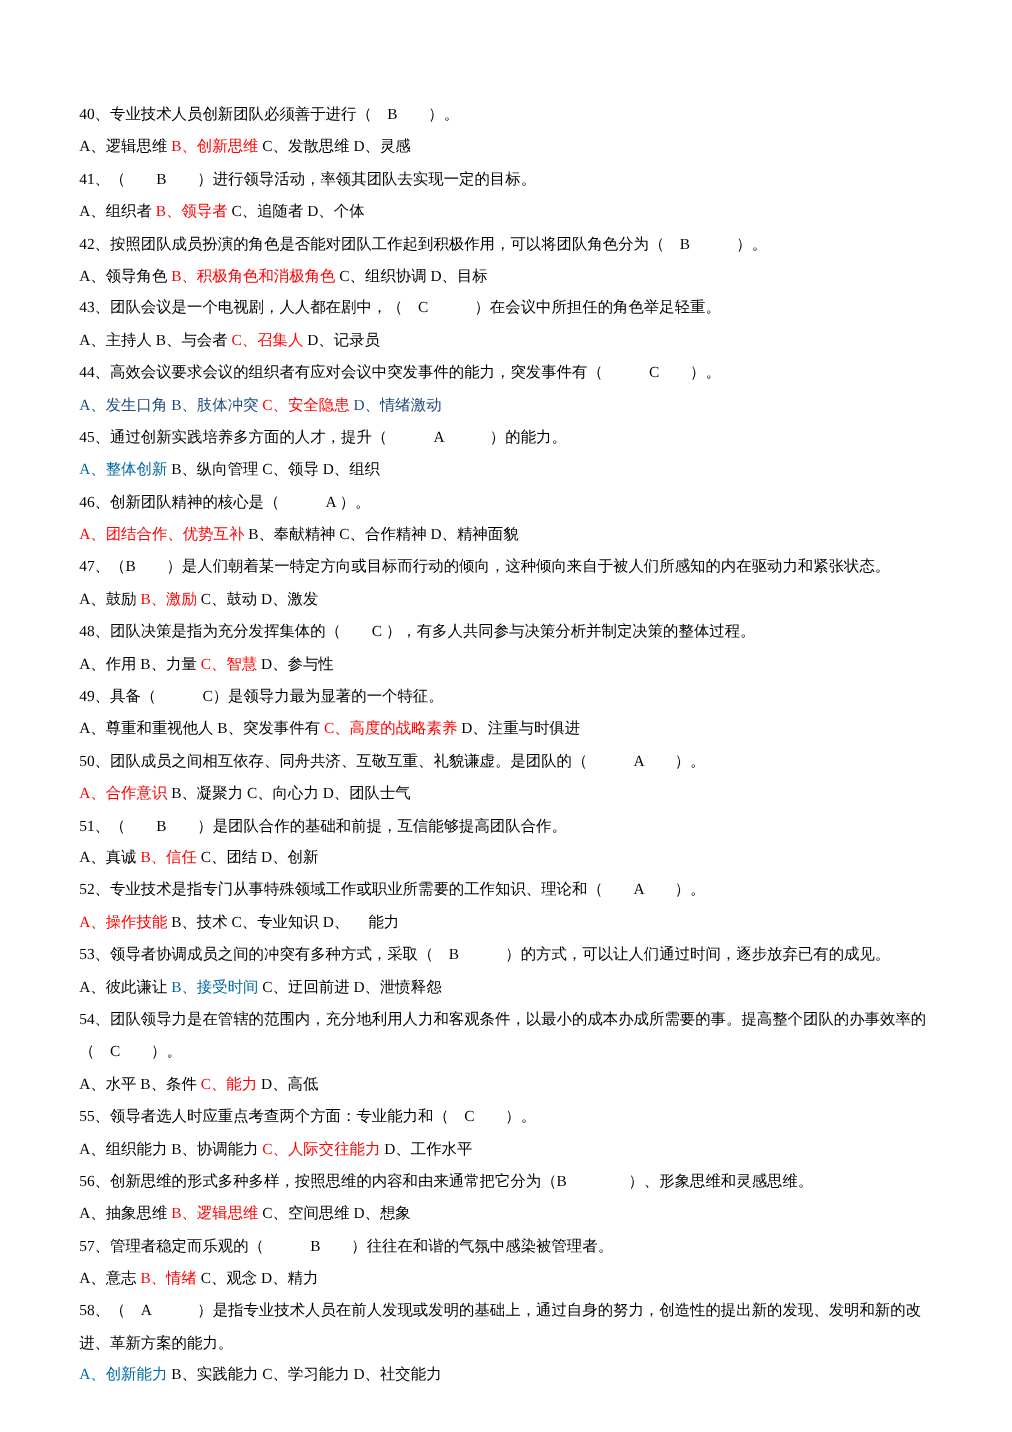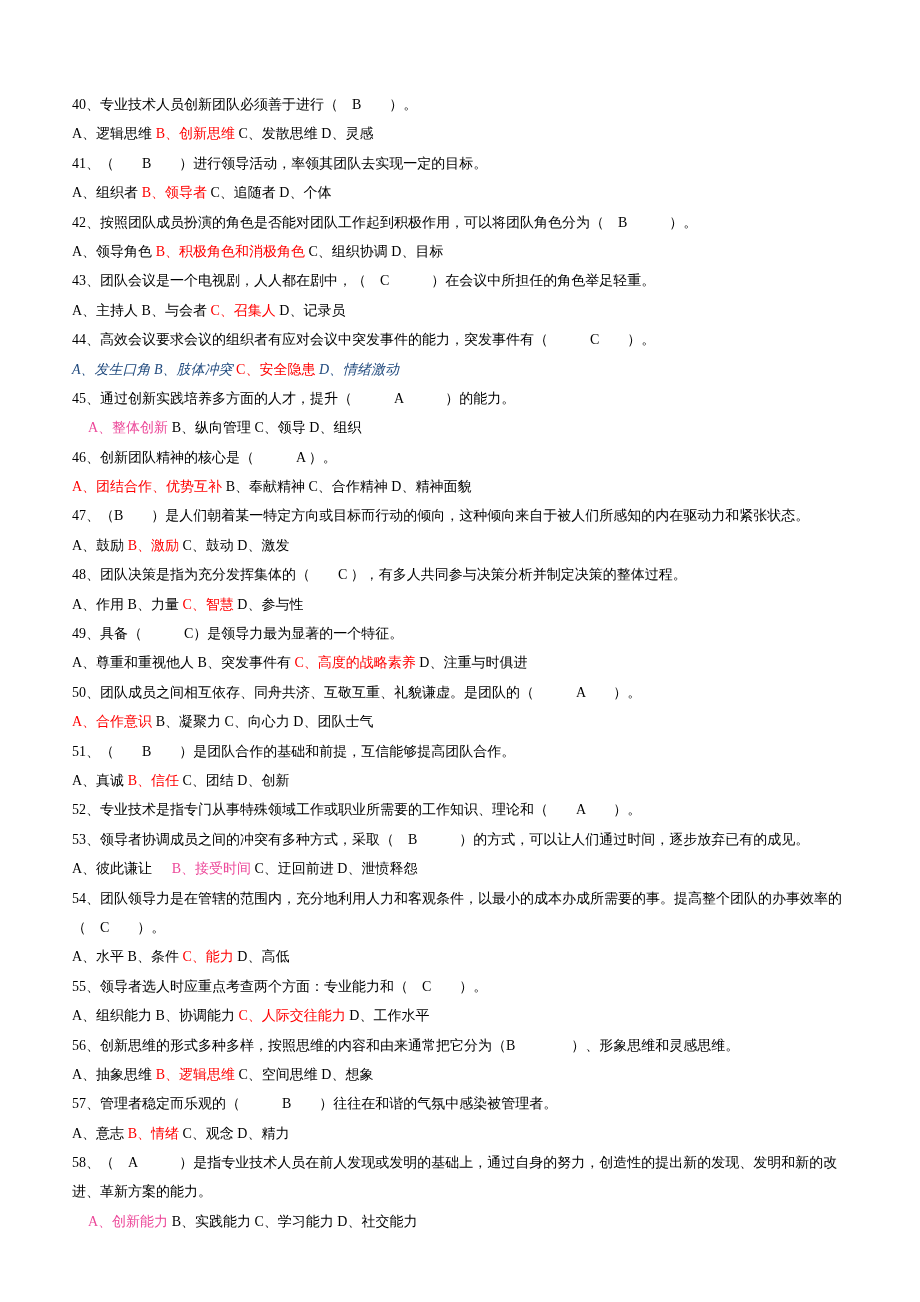--- a/index.html
+++ b/index.html
@@ -10,22 +10,22 @@
     background: #fff;
     margin: 0;
     padding: 90px 72px;
     width: 920px;
     box-sizing: border-box;
   }
   .line {
     white-space: normal;
   }
   .red { color: #ff0000; }
-  .orange { color: #ec4899; margin-left: 16px; }
-  .blue { color: #1f497d; font-style: italic; }
+  .orange { color: #0369a1; }
+  .blue { color: #1f497d; }
   span { word-break: break-all; }
 </style>
 </head>
 <body>
 
 <div id="content">
     <div class="line"><span>40、专业技术人员创新团队必须善于进行（　B　　）。</span></div>
     <div class="line"><span>A、逻辑思维 </span><span class="red">B、创新思维 </span><span>C、发散思维 D、灵感</span></div>
     <div class="line"><span>41、（　　B　　）进行领导活动，率领其团队去实现一定的目标。</span></div>
     <div class="line"><span>A、组织者 </span><span class="red">B、领导者 </span><span>C、追随者 D、个体</span></div>
@@ -43,20 +43,21 @@
     <div class="line"><span>A、鼓励 </span><span class="red">B、激励 </span><span>C、鼓动 D、激发</span></div>
     <div class="line"><span>48、团队决策是指为充分发挥集体的（　　C ），有多人共同参与决策分析并制定决策的整体过程。</span></div>
     <div class="line"><span>A、作用 B、力量 </span><span class="red">C、智慧 </span><span>D、参与性</span></div>
     <div class="line"><span>49、具备（　　　C）是领导力最为显著的一个特征。</span></div>
     <div class="line"><span>A、尊重和重视他人 B、突发事件有 </span><span class="red">C、高度的战略素养 </span><span>D、注重与时俱进</span></div>
     <div class="line"><span>50、团队成员之间相互依存、同舟共济、互敬互重、礼貌谦虚。是团队的（　　　A　　）。</span></div>
     <div class="line"><span class="red">A、合作意识 </span><span>B、凝聚力 C、向心力 D、团队士气</span></div>
     <div class="line"><span>51、（　　B　　）是团队合作的基础和前提，互信能够提高团队合作。</span></div>
     <div class="line"><span>A、真诚 </span><span class="red">B、信任 </span><span>C、团结 D、创新</span></div>
     <div class="line"><span>52、专业技术是指专门从事特殊领域工作或职业所需要的工作知识、理论和（　　A　　）。</span></div>
+    <div class="line"><span class="red">A、操作技能 </span><span>B、技术 C、专业知识 D、　 能力</span></div>
     <div class="line"><span>53、领导者协调成员之间的冲突有多种方式，采取（　B　　　）的方式，可以让人们通过时间，逐步放弃已有的成见。</span></div>
     <div class="line"><span>A、彼此谦让 </span><span class="orange">B、接受时间 </span><span>C、迂回前进 D、泄愤释怨</span></div>
     <div class="line"><span>54、团队领导力是在管辖的范围内，充分地利用人力和客观条件，以最小的成本办成所需要的事。提高整个团队的办事效率的（　C　　）。</span></div>
     <div class="line"><span>A、水平 B、条件 </span><span class="red">C、能力 </span><span>D、高低</span></div>
     <div class="line"><span>55、领导者选人时应重点考查两个方面：专业能力和（　C　　）。</span></div>
     <div class="line"><span>A、组织能力 B、协调能力 </span><span class="red">C、人际交往能力 </span><span>D、工作水平</span></div>
     <div class="line"><span>56、创新思维的形式多种多样，按照思维的内容和由来通常把它分为（B　　　　）、形象思维和灵感思维。</span></div>
     <div class="line"><span>A、抽象思维 </span><span class="red">B、逻辑思维 </span><span>C、空间思维 D、想象</span></div>
     <div class="line"><span>57、管理者稳定而乐观的（　　　B　　）往往在和谐的气氛中感染被管理者。</span></div>
     <div class="line"><span>A、意志 </span><span class="red">B、情绪 </span><span>C、观念 D、精力</span></div>

